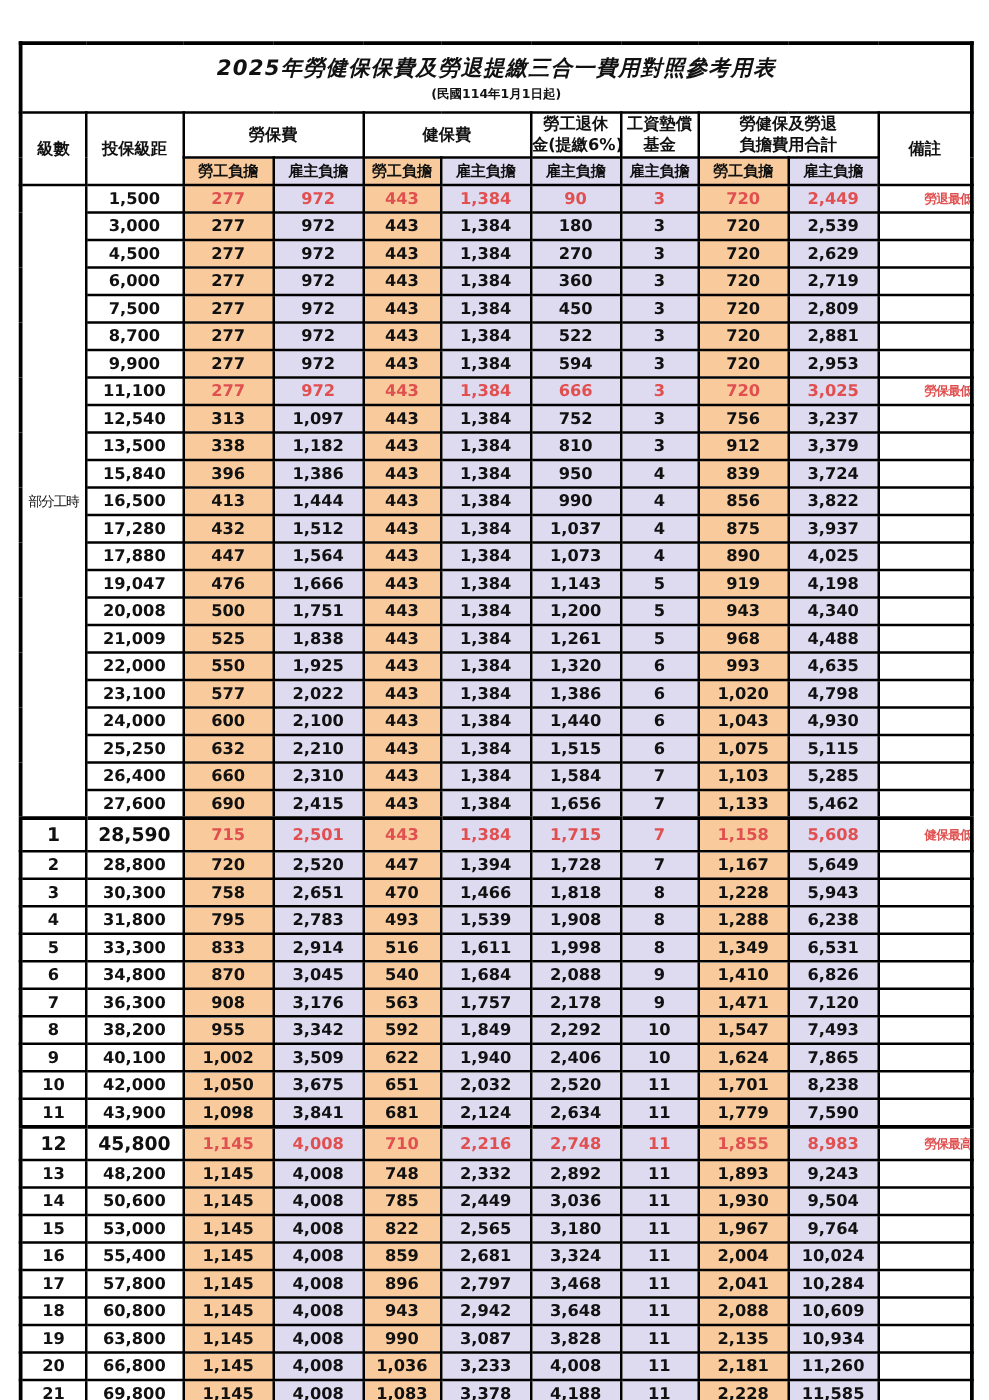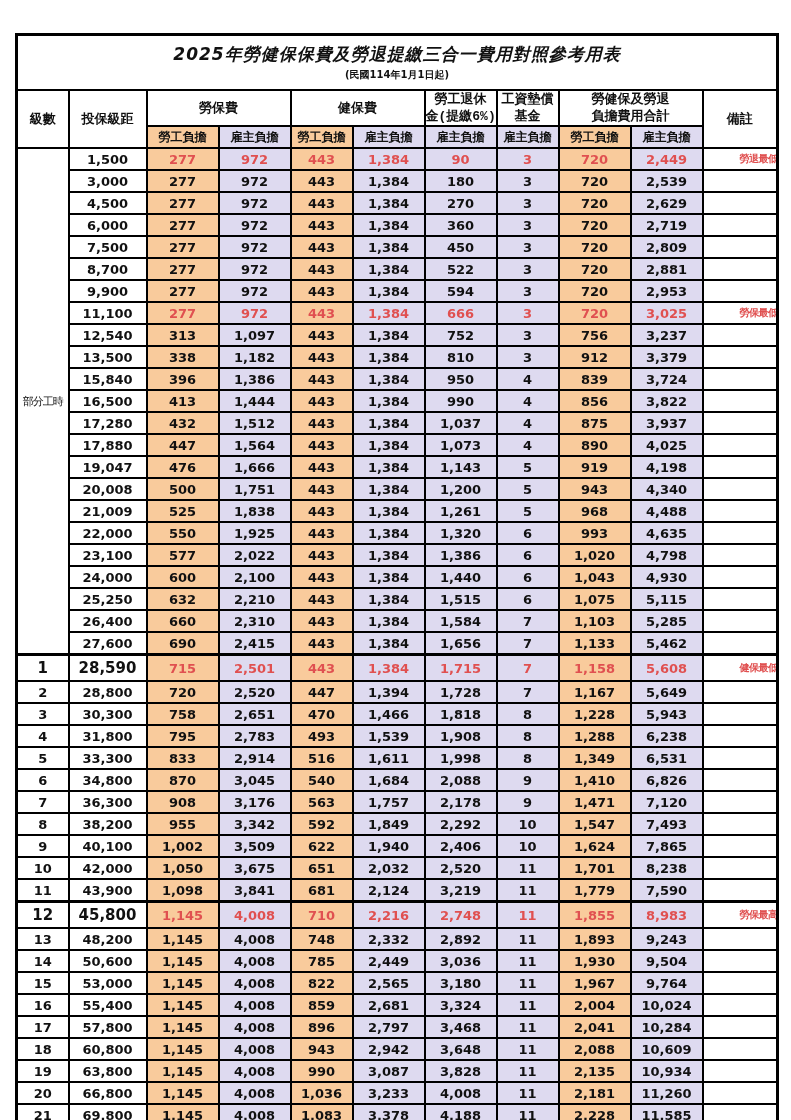--- a/index.html
+++ b/index.html
@@ -14,21 +14,21 @@
     border:3px solid #000;
   }
   td{border:2px solid #000;text-align:center;vertical-align:middle;
      padding:0;overflow:hidden;white-space:nowrap;}
   
   .title-cell{height:53px;background:#fff;}
   .title-line1{font-size:17px;font-weight:bold;letter-spacing:1px;font-style:italic;}
   .title-line2{font-size:10px;font-weight:bold;margin-top:2px;}
   
   .hdrA{height:36px;font-size:13px;font-weight:bold;background:#fff;}
-  .hdrA .two-line{line-height:17px;font-family:Liberation Mono, monospace;}
+  .hdrA .two-line{line-height:17px;}
   .hdrB td{height:20px;font-size:12px;font-weight:bold;}
   .h-emp{background:var(--emp-bg);}
   .h-er{background:var(--er-bg);margin-left:15px;}
   
   tbody td{height:20px;font-size:13px;font-weight:bold;}
   .c-emp{background:var(--emp-bg);}
   .c-er{background:var(--er-bg);}
   .c-white{background:#fff;}
   .pt-label{font-size:11px;font-weight:normal;letter-spacing:-1px;}
   .remark{font-size:10px;color:var(--red);letter-spacing:-0.5px;padding-left:36px;}
@@ -497,21 +497,21 @@
           <td class="c-er val">8,238</td>
           <td class="c-white remark"></td>
         </tr>
         <tr>
           <td class="c-white level-cell">11</td>
           <td class="c-white bracket-cell">43,900</td>
           <td class="c-emp val">1,098</td>
           <td class="c-er val">3,841</td>
           <td class="c-emp val">681</td>
           <td class="c-er val">2,124</td>
-          <td class="c-er val">3,219</td>
+          <td class="c-er val">2,634</td>
           <td class="c-er val">11</td>
           <td class="c-emp val">1,779</td>
           <td class="c-er val">7,590</td>
           <td class="c-white remark"></td>
         </tr>
         <tr class="hl big sect">
           <td class="c-white level-cell">12</td>
           <td class="c-white bracket-cell">45,800</td>
           <td class="c-emp val">1,145</td>
           <td class="c-er val">4,008</td>

